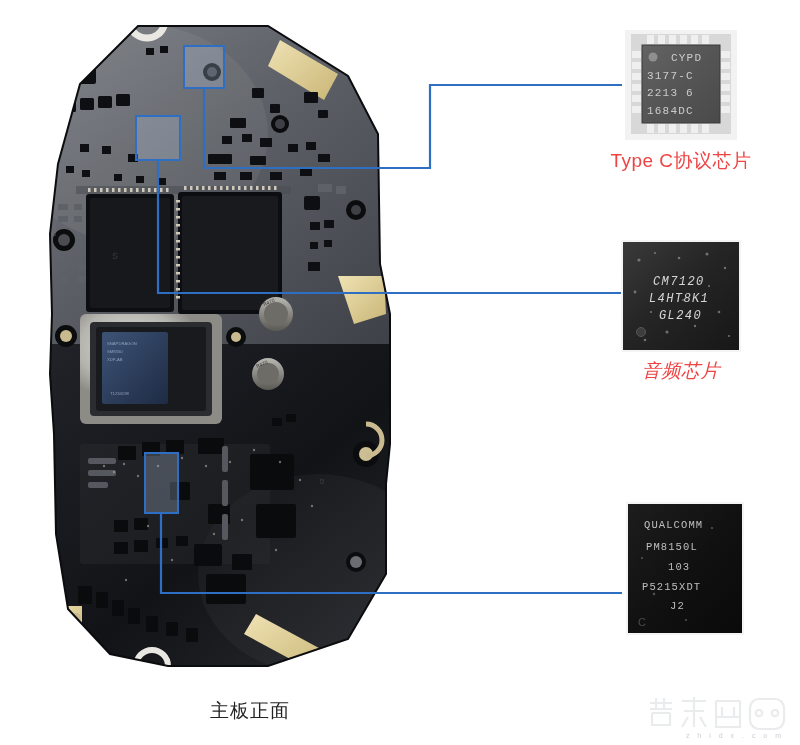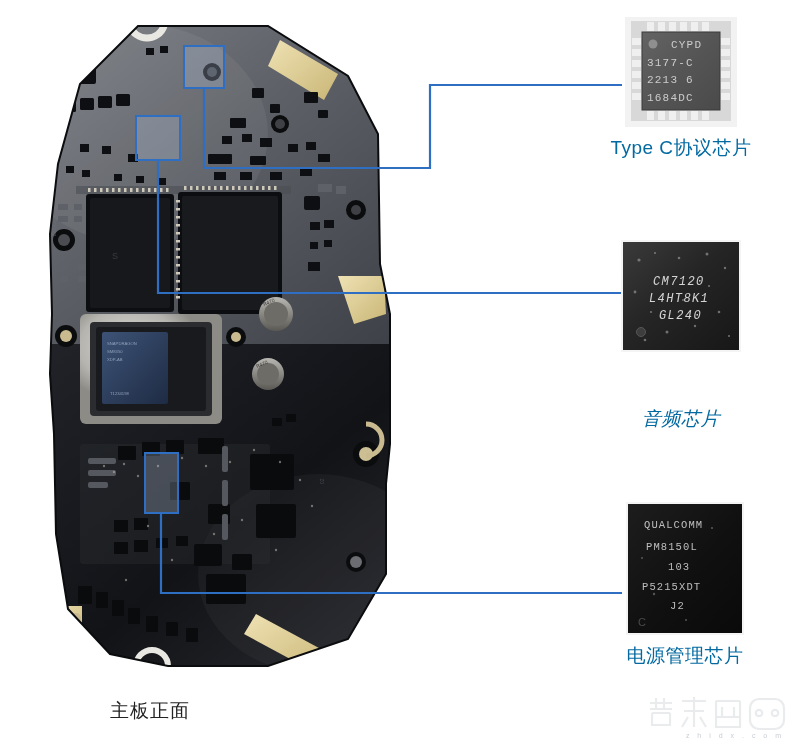--- a/index.html
+++ b/index.html
@@ -18,24 +18,24 @@
   .hl-box{position:absolute;border:2px solid #2e6fc4;box-sizing:border-box;
           background:rgba(190,210,235,.26);}
 
   
   .lines{position:absolute;left:0;top:0;width:800px;height:745px;pointer-events:none;}
 
   
   .chip{position:absolute;}
   .chip-img{position:absolute;left:0;top:0;}
   .chip-label{position:absolute;left:0;width:100%;text-align:center;
-              font-size:19px;letter-spacing:.5px;color:#0369a1;white-space:nowrap;}
-
-  
-  .board-caption{position:absolute;left:110px;top:698px;width:180px;text-align:left;
+              font-size:19px;letter-spacing:.5px;color:#ef4444;white-space:nowrap;}
+
+  
+  .board-caption{position:absolute;left:110px;top:698px;width:180px;text-align:right;
                  font-size:19px;color:#232323;letter-spacing:1px;}
 
   
   .watermark{position:absolute;right:8px;bottom:4px;width:150px;height:48px;opacity:.30;}
   .wm-sub{position:absolute;right:16px;bottom:6px;font-size:7px;letter-spacing:3px;
           color:#c9cdd4;font-family:"Liberation Sans",sans-serif;}
 </style>
 </head>
 <body>
 
@@ -324,21 +324,21 @@
     <div class="hl-box" style="left:117px;top:101px;width:46px;height:46px;"></div>
     <div class="hl-box" style="left:126px;top:438px;width:35px;height:62px;"></div>
   </div>
 
   <svg class="lines" viewBox="0 0 800 745">
     <polyline points="204,89 204,168 430,168 430,85 622,85" fill="none" stroke="#2e6fc4" stroke-width="2.2"></polyline>
     <polyline points="158,161 158,293 622,293" fill="none" stroke="#2e6fc4" stroke-width="2.2"></polyline>
     <polyline points="161,514 161,593 622,593" fill="none" stroke="#2e6fc4" stroke-width="2.2"></polyline>
   </svg>
 
-  <div class="chip" style="left:625px;top:17px;width:112px;height:110px;">
+  <div class="chip" style="left:625px;top:30px;width:112px;height:110px;">
     <svg class="chip-img" width="112" height="110" viewBox="0 0 112 110">
       <defs>
         <linearGradient id="qfnBody" x1="0" y1="0" x2="1" y2="1">
           <stop offset="0%" stop-color="#636363"></stop>
           <stop offset="50%" stop-color="#555555"></stop>
           <stop offset="100%" stop-color="#4a4a4a"></stop>
         </linearGradient>
       </defs>
       <rect x="0" y="0" width="112" height="110" fill="#f2f2f2"></rect>
       <rect x="6" y="4" width="100" height="100" fill="#d8d8d8"></rect>
@@ -420,21 +420,21 @@
         <circle cx="88" cy="46" r="1.1"></circle>
           <circle cx="24" cy="100" r="1.3"></circle>
       </g>
       <circle cx="20" cy="92" r="4.5" fill="#3d3d3d" stroke="#565656" stroke-width="1"></circle>
       <g fill="#e2e2e2" font-family="Liberation Mono, DejaVu Sans Mono, monospace" font-size="12" letter-spacing="1.4" opacity=".93">
         <text x="32" y="45">CM7120</text>
         <text x="28" y="62">L4HT8K1</text>
         <text x="38" y="79">GL240</text>
       </g>
     </svg>
-    <div class="chip-label" style="top:118px;left:-20px;width:160px;margin-top:48px;">音频芯片</div>
+    <div class="chip-label" style="top:118px;left:-20px;width:160px;">音频芯片</div>
   </div>
 
   <div class="chip" style="left:626px;top:502px;width:118px;height:133px;">
     <svg class="chip-img" width="118" height="133" viewBox="0 0 118 133">
       <defs>
         <linearGradient id="pmicBody" x1="0" y1="0" x2="1" y2="1">
           <stop offset="0%" stop-color="#1d1d1d"></stop>
           <stop offset="55%" stop-color="#101010"></stop>
           <stop offset="100%" stop-color="#0a0a0a"></stop>
         </linearGradient>
@@ -449,21 +449,20 @@
       </g>
       <g fill="#cfcfcf" font-family="Liberation Mono, DejaVu Sans Mono, monospace" font-size="10.5" letter-spacing="1.1" opacity=".9">
         <text x="18" y="26">QUALCOMM</text>
         <text x="20" y="48">PM8150L</text>
         <text x="42" y="68">103</text>
         <text x="16" y="88">P5215XDT</text>
         <text x="44" y="107">J2</text>
       </g>
       <text x="12" y="124" fill="#4a4a4a" font-family="Liberation Sans, sans-serif" font-size="11">C</text>
     </svg>
-    <div class="chip-label" style="top:141px;left:-41px;width:200px;">电源管理芯片</div>
   </div>
 
   <div class="board-caption">主板正面</div>
 
   <svg class="watermark" viewBox="0 0 150 48">
     <g fill="none" stroke="#b9bec7" stroke-width="2.2">
 
       <path d="M8,10 L30,10 M14,5 L14,16 M22,5 L22,16 M8,16 L30,16
                M10,20 L28,20 M10,20 L10,32 L28,32 L28,20"></path>
 

